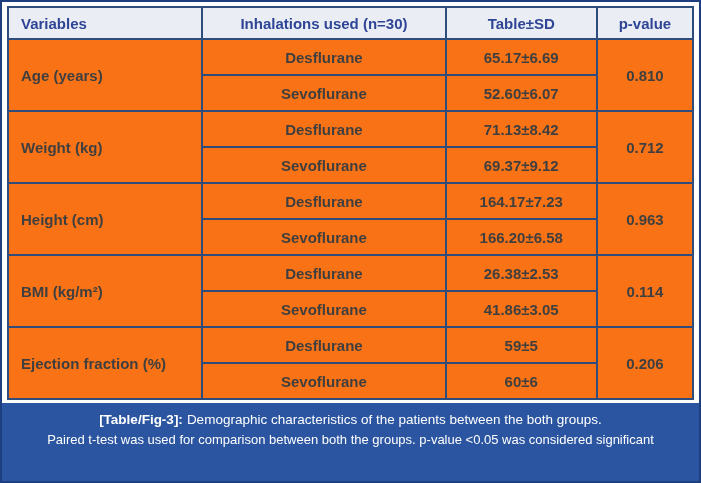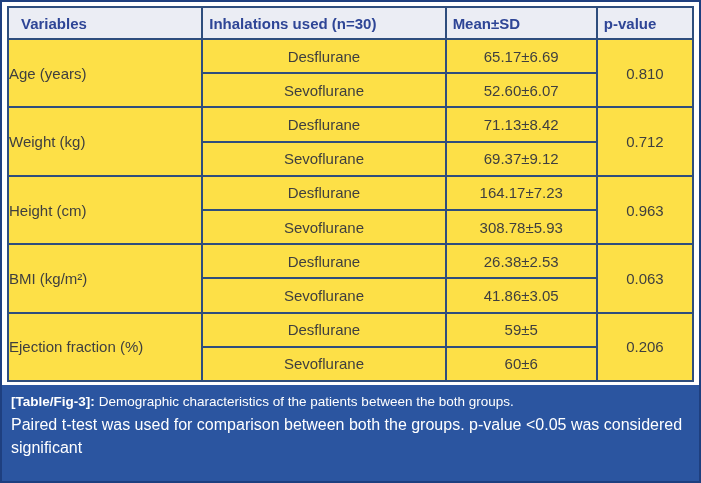--- a/index.html
+++ b/index.html
@@ -35,61 +35,63 @@
     height: 100%;
     border-collapse: collapse;
     table-layout: fixed;
   }
   table.demo-table th,
   table.demo-table td {
     border: 2px solid var(--table_border, #2e4d7d);
     font-size: 15px;
     color: var(--body_text, #3f3f3f);
     padding: 2px 6px;
-    background: #fde047;
+    background: #f97316;
+    font-weight: bold;
   }
   table.demo-table th {
     background: var(--header_bg, #ebedf4);
     color: var(--header_text, #2e4596);
     font-weight: bold;
     height: 32px;
-    text-align: left;
+    text-align: center;
   }
   table.demo-table th.col-variables { text-align: left; padding-left: 12px; }
   table.demo-table td { height: 31px; text-align: center; }
-  table.demo-table td.var-cell { text-align: left; padding-left: 0; }
+  table.demo-table td.var-cell { text-align: left; padding-left: 12px; }
 
   .caption {
     flex: 0 0 78px;
     background: var(--caption_bg, #2b55a0);
     color: var(--caption_text, #ffffff);
-    padding: 7px 9px 22px 9px;
+    padding: 7px 9px 10px 9px;
     line-height: 1.45;
+    text-align: center;
   }
   .caption .line1 { font-size: 13.5px; }
   .caption .cap-label { font-weight: bold; margin-right: 4px; }
-  .caption .note { font-size: 16px; margin-top: 1px; }
+  .caption .note { font-size: 13px; margin-top: 1px; }
 </style>
 </head>
 <body>
 
 <div class="page">
   <div class="table-area">
     <table class="demo-table">
       <colgroup>
         <col style="width:194px">
         <col style="width:243px">
         <col style="width:151px">
         <col style="width:96px">
       </colgroup>
       <thead>
         <tr>
           <th class="col-variables">Variables</th>
           <th>Inhalations used (n=30)</th>
-          <th>Mean±SD</th>
+          <th>Table±SD</th>
           <th>p-value</th>
         </tr>
       </thead>
       <tbody>
         <tr>
           <td class="var-cell" rowspan="2">Age (years)</td>
           <td>Desflurane</td>
           <td>65.17±6.69</td>
           <td rowspan="2">0.810</td>
         </tr>
@@ -110,28 +112,28 @@
         </tr>
 
         <tr>
           <td class="var-cell" rowspan="2">Height (cm)</td>
           <td>Desflurane</td>
           <td>164.17±7.23</td>
           <td rowspan="2">0.963</td>
         </tr>
         <tr>
           <td>Sevoflurane</td>
-          <td>308.78±5.93</td>
+          <td>166.20±6.58</td>
         </tr>
 
         <tr>
           <td class="var-cell" rowspan="2">BMI (kg/m²)</td>
           <td>Desflurane</td>
           <td>26.38±2.53</td>
-          <td rowspan="2">0.063</td>
+          <td rowspan="2">0.114</td>
         </tr>
         <tr>
           <td>Sevoflurane</td>
           <td>41.86±3.05</td>
         </tr>
 
         <tr>
           <td class="var-cell" rowspan="2">Ejection fraction (%)</td>
           <td>Desflurane</td>
           <td>59±5</td>

